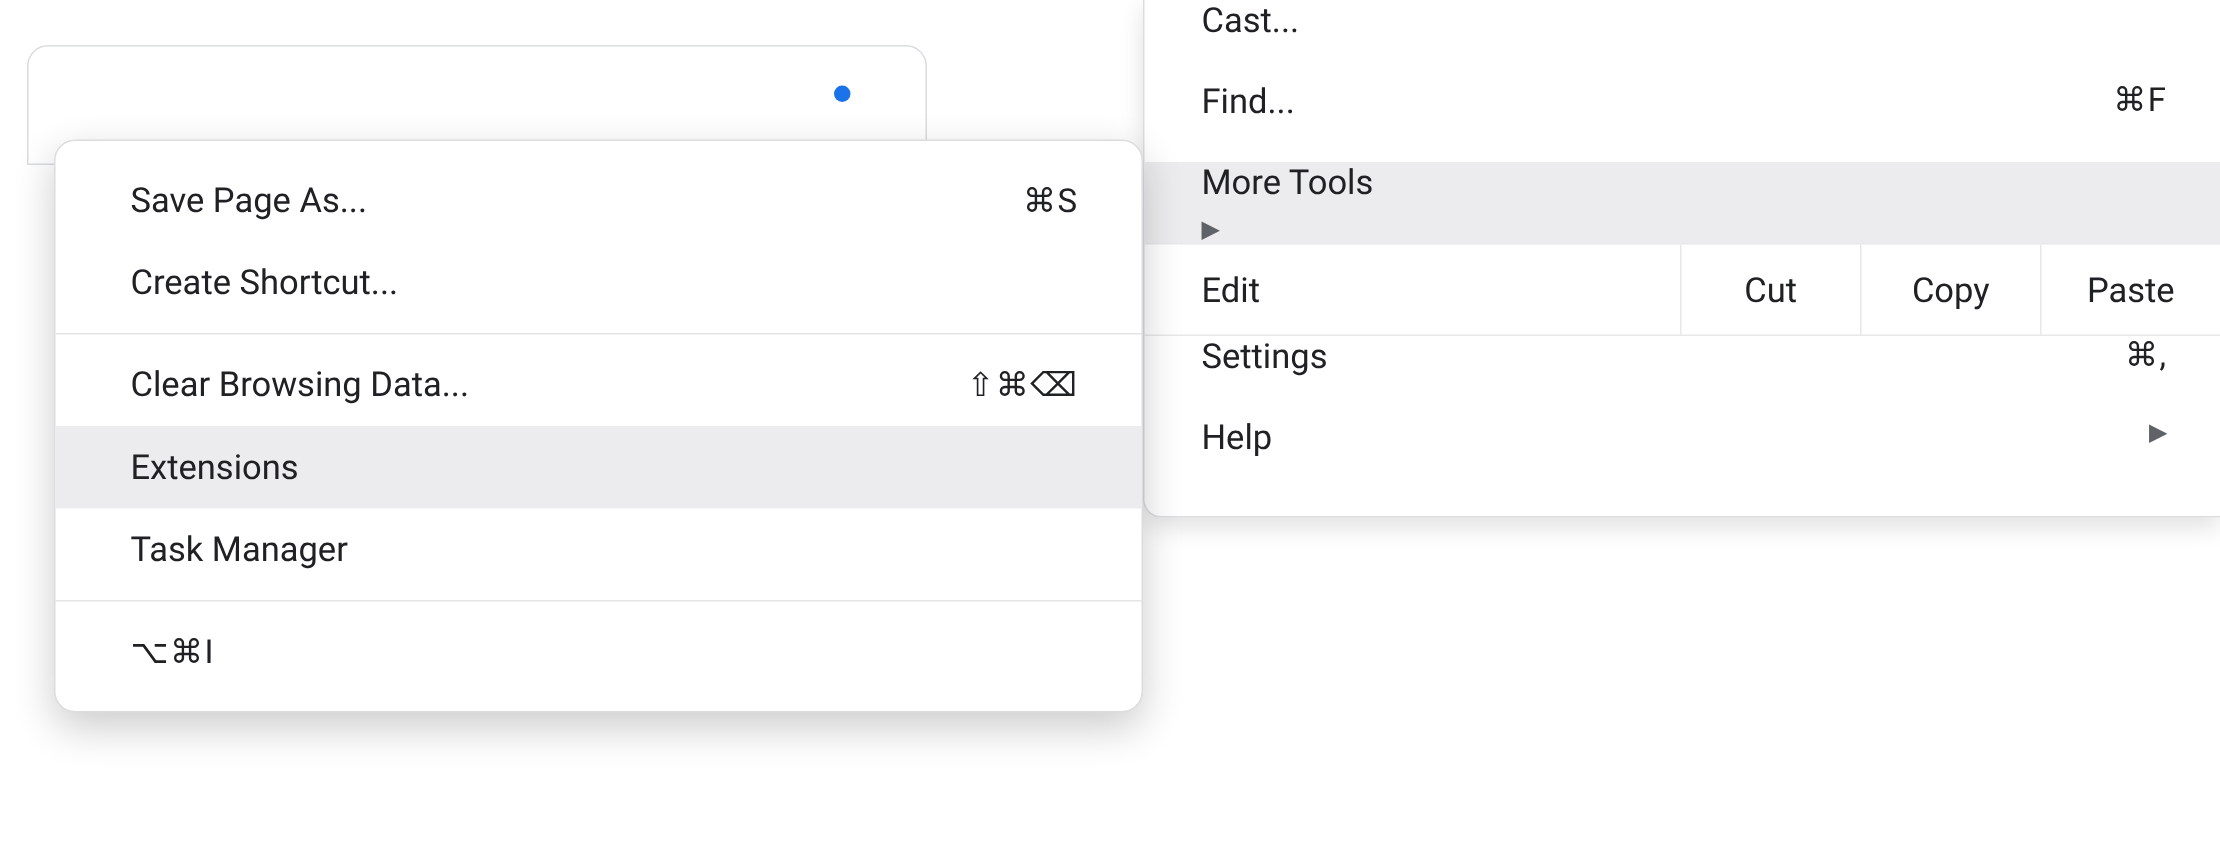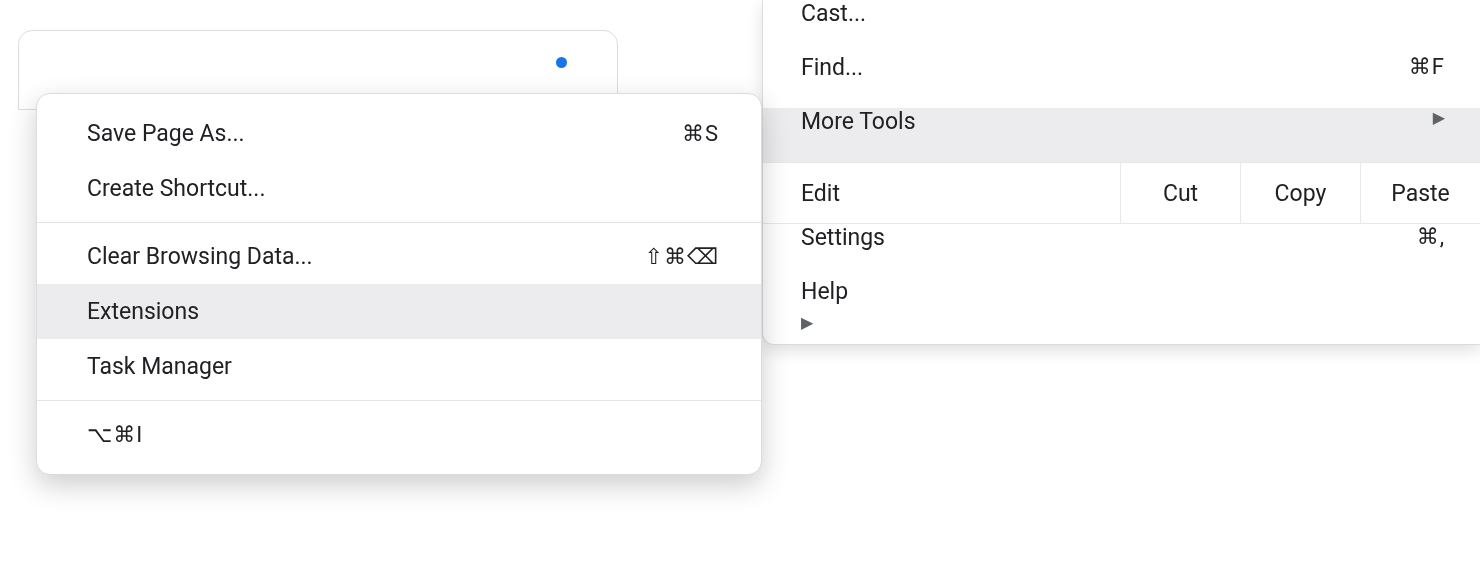--- a/index.html
+++ b/index.html
@@ -65,20 +65,21 @@
       color: #202124;
       font-size: 22px;
       letter-spacing: 1px;
     }
     .menu-row .arrow {
       font-size: 16px;
       color: #5f6368;
     }
     .menu-row.highlight {
       background: #ececee;
+      flex-direction: column;
     }
 
     
     .edit-row {
       display: flex;
       align-items: stretch;
       height: 62px;
       border-top: 1px solid #e8e8ea;
       border-bottom: 1px solid #e8e8ea;
     }
@@ -165,21 +166,21 @@
     </div>
     <div class="edit-btn">
       <span>Paste</span>
     </div>
   </div>
 
   <div class="menu-row">
     <span class="label">Settings</span>
     <span class="shortcut">⌘,</span>
   </div>
-  <div class="menu-row" style="margin-bottom:12px;flex-direction:column;">
+  <div class="menu-row" style="margin-bottom:12px;">
     <span class="label">Help</span>
     <span class="arrow">▶</span>
   </div>
 </div>
 
 <div class="sub-menu">
   <div class="sub-item">
     <span class="label">Save Page As...</span>
     <span class="shortcut">⌘S</span>
   </div>

